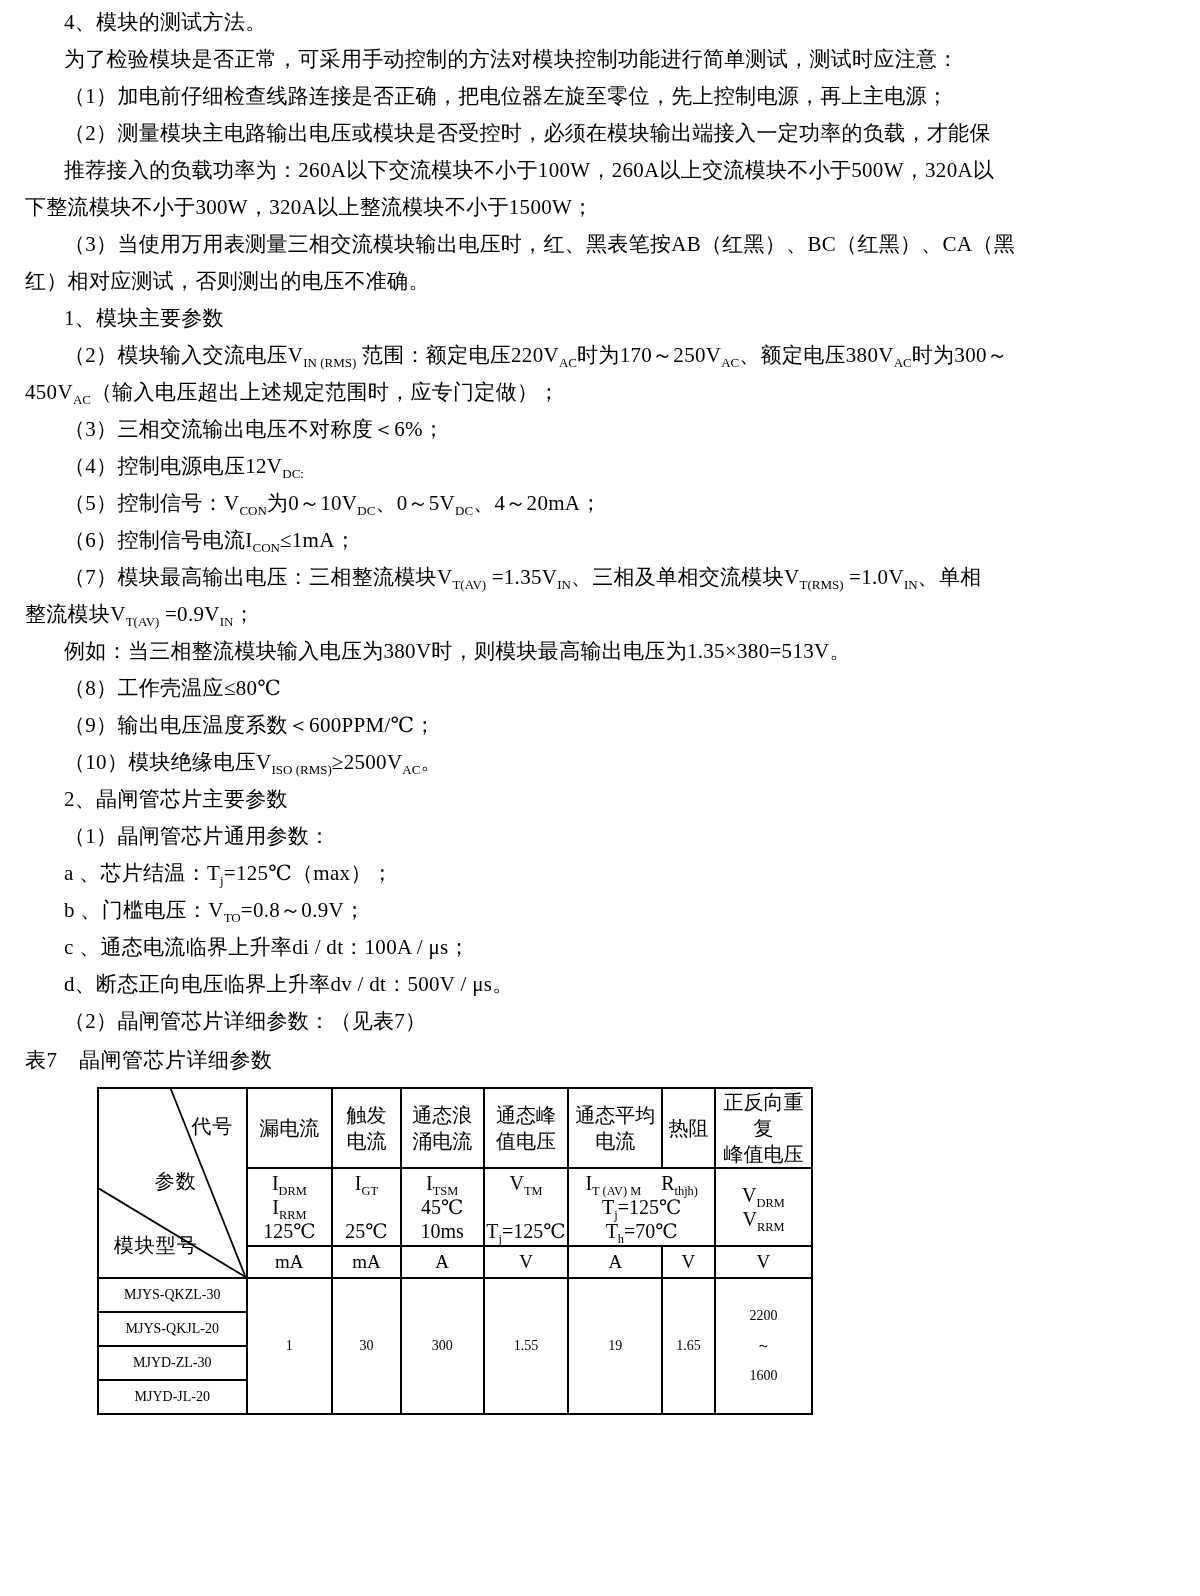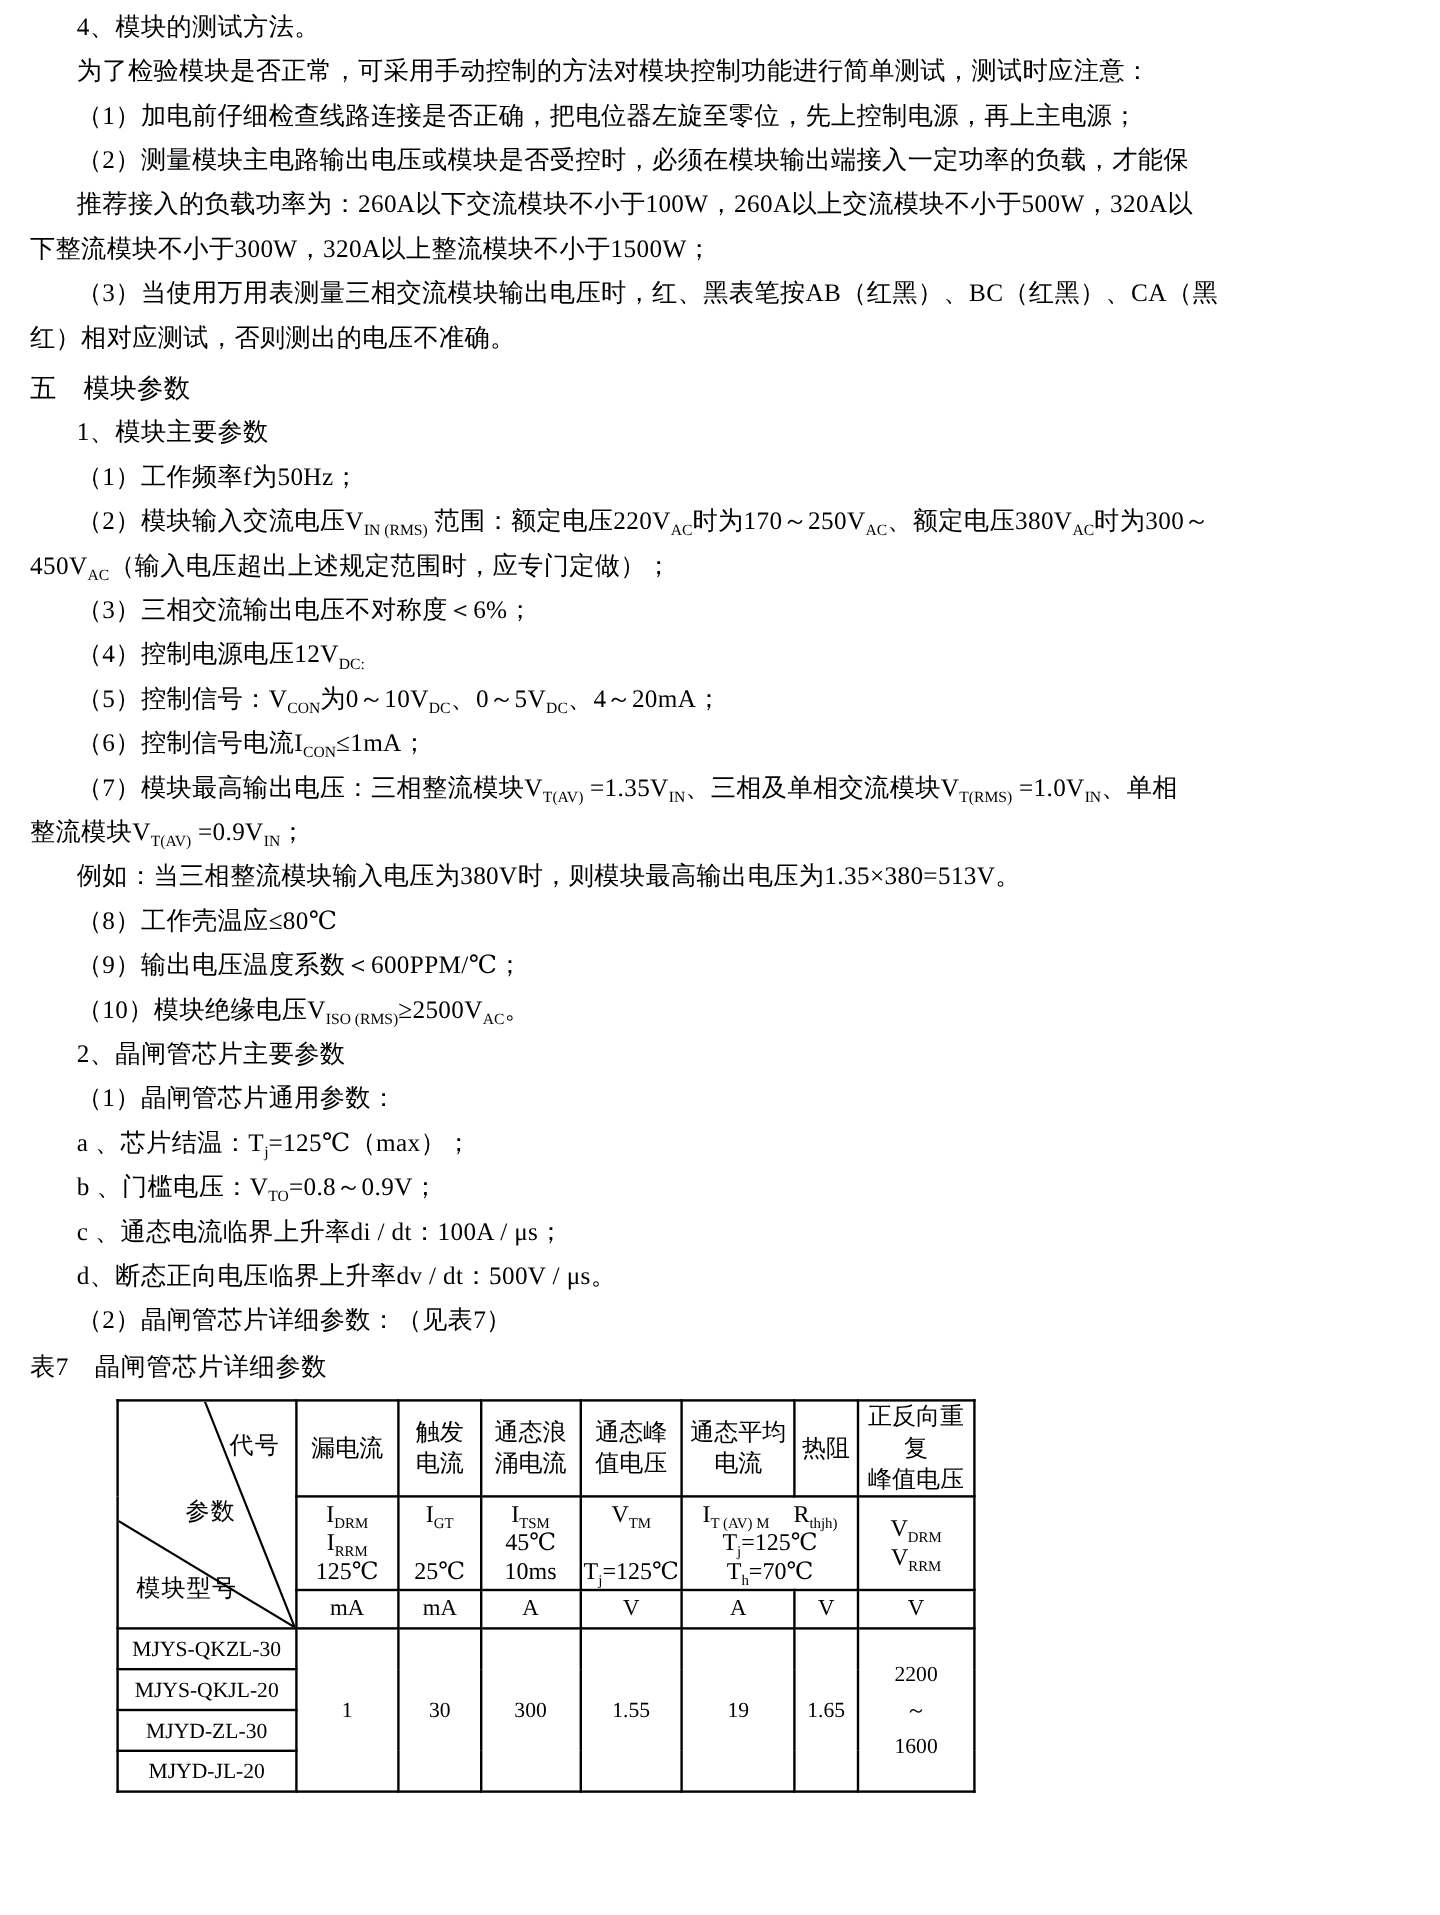--- a/index.html
+++ b/index.html
@@ -48,21 +48,21 @@
     text-align: center;
     vertical-align: middle;
     padding: 0;
     font-size: 20px;
     white-space: pre-line;
     overflow: hidden;
   }
   tr.r-names td { height: 62px; line-height: 26px; }
   tr.r-syms  td { height: 76px; line-height: 24px; }
   tr.r-units td { height: 30px; line-height: 28px; font-size: 19px; }
-  tr.r-data  td { height: 32px; line-height: 30px; font-size: 18px; }
+  tr.r-data  td { height: 32px; line-height: 30px; font-size: 14px; }
   td.corner {
     position: relative;
     padding: 0;
   }
   td.corner svg.diag {
     position: absolute;
     left: 0; top: 0;
     width: 100%; height: 100%;
     display: block;
   }
@@ -88,23 +88,21 @@
 
   <div>
       <div class="line indent">4、模块的测试方法。</div>
       <div class="line indent">为了检验模块是否正常，可采用手动控制的方法对模块控制功能进行简单测试，测试时应注意：</div>
       <div class="line indent">（1）加电前仔细检查线路连接是否正确，把电位器左旋至零位，先上控制电源，再上主电源；</div>
       <div class="line indent">（2）测量模块主电路输出电压或模块是否受控时，必须在模块输出端接入一定功率的负载，才能保</div>
       <div class="line indent">推荐接入的负载功率为：260A以下交流模块不小于100W，260A以上交流模块不小于500W，320A以</div>
       <div class="line">下整流模块不小于300W，320A以上整流模块不小于1500W；</div>
       <div class="line indent">（3）当使用万用表测量三相交流模块输出电压时，红、黑表笔按AB（红黑）、BC（红黑）、CA（黑</div>
       <div class="line">红）相对应测试，否则测出的电压不准确。</div>
-      <div class="line section">五　模块参数</div>
       <div class="line indent">1、模块主要参数</div>
-      <div class="line indent">（1）工作频率f为50Hz；</div>
       <div class="line indent">（2）模块输入交流电压V<sub>IN (RMS)</sub> 范围：额定电压220V<sub>AC</sub>时为170～250V<sub>AC</sub>、额定电压380V<sub>AC</sub>时为300～</div>
       <div class="line">450V<sub>AC</sub>（输入电压超出上述规定范围时，应专门定做）；</div>
       <div class="line indent">（3）三相交流输出电压不对称度＜6%；</div>
       <div class="line indent">（4）控制电源电压12V<sub>DC:</sub></div>
       <div class="line indent">（5）控制信号：V<sub>CON</sub>为0～10V<sub>DC</sub>、0～5V<sub>DC</sub>、4～20mA；</div>
       <div class="line indent">（6）控制信号电流I<sub>CON</sub>≤1mA；</div>
       <div class="line indent">（7）模块最高输出电压：三相整流模块V<sub>T(AV)</sub> =1.35V<sub>IN</sub>、三相及单相交流模块V<sub>T(RMS)</sub> =1.0V<sub>IN</sub>、单相</div>
       <div class="line">整流模块V<sub>T(AV)</sub> =0.9V<sub>IN</sub>；</div>
       <div class="line indent">例如：当三相整流模块输入电压为380V时，则模块最高输出电压为1.35×380=513V。</div>
       <div class="line indent">（8）工作壳温应≤80℃</div>

